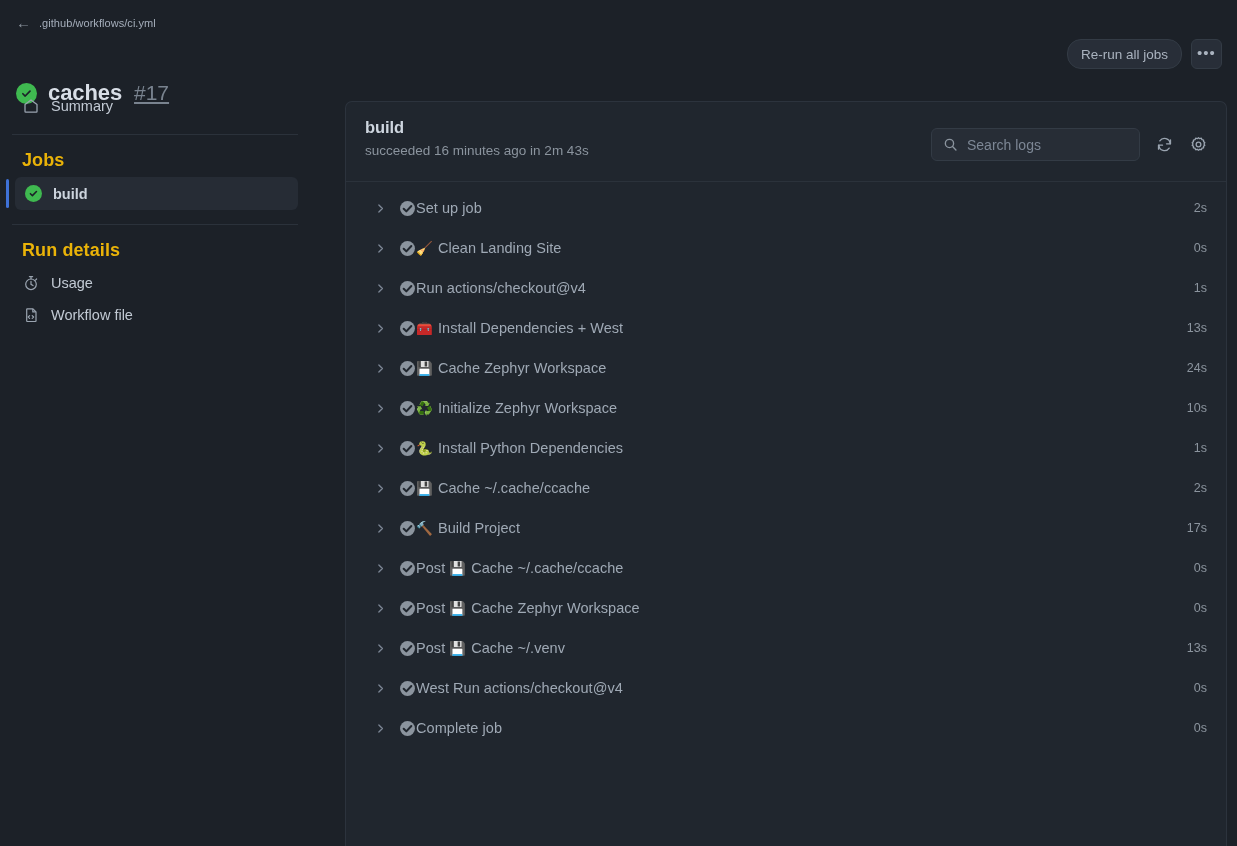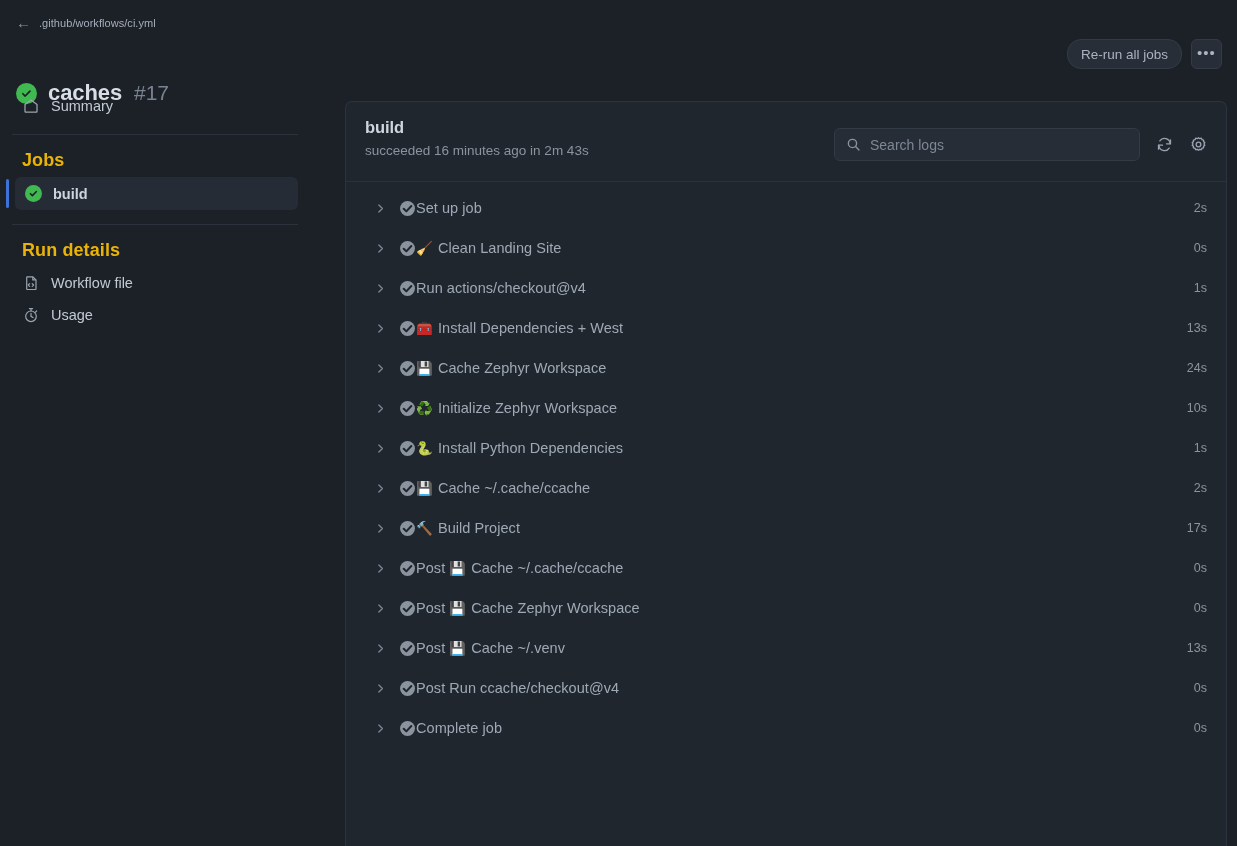--- a/index.html
+++ b/index.html
@@ -63,20 +63,21 @@
     font-size: 22px;
     font-weight: bold;
     color: #d8dee6;
     letter-spacing: -0.1px;
   }
   .run-number {
     font-size: 21px;
     font-weight: normal;
     color: #79838f;
     margin-left: 1px;
+    text-decoration: underline;
   }
 
   
   .success-circle {
     width: 21px;
     height: 21px;
     border-radius: 50%;
     background: #3fb950;
     display: inline-flex;
     align-items: center;
@@ -234,21 +235,21 @@
 
   .log-header-right {
     position: absolute;
     top: 26px;
     right: 18px;
     display: flex;
     align-items: center;
     gap: 14px;
   }
   .search-box {
-    width: 306px;
+    width: 209px;
     height: 33px;
     background: #272d36;
     border: 1px solid #333b45;
     border-radius: 6px;
     display: flex;
     align-items: center;
     gap: 9px;
     padding: 12px 11px;
     cursor: text;
   }
@@ -379,46 +380,46 @@
         <svg width="11" height="11" viewBox="0 0 16 16" fill="none">
           <path d="M3.5 8.3 L6.4 11.1 L12.3 5.1" stroke="#1c2128" stroke-width="2.3" stroke-linecap="round" stroke-linejoin="round"></path>
         </svg>
       </span>
       <span class="job-label">build</span>
     </div>
 
     <div class="side-divider" style="margin-top:14px"></div>
 
     <div class="side-section-label">Run details</div>
-
-    <div class="side-row">
-      <span class="side-icon">
-        <svg width="16" height="16" viewBox="0 0 16 16" fill="none" stroke="currentColor" stroke-width="1.2">
-          <path d="M4.2 1.8 H10 L13 4.8 V14 a0.5 0.5 0 0 1-0.5 0.5 H4.2 a0.5 0.5 0 0 1-0.5-0.5 V2.3 a0.5 0.5 0 0 1 0.5-0.5 Z" stroke-linejoin="round"></path>
-          <path d="M9.8 1.9 V4.9 H12.9" stroke-linejoin="round"></path>
-          <path d="M6.6 8.6 L5.2 10 L6.6 11.4" stroke-linecap="round" stroke-linejoin="round"></path>
-          <path d="M9.2 8.6 L10.6 10 L9.2 11.4" stroke-linecap="round" stroke-linejoin="round"></path>
-        </svg>
-      </span>
-      <span>Workflow file</span>
-    </div>
 
     <div class="side-row">
       <span class="side-icon">
         <svg width="16" height="16" viewBox="0 0 16 16" fill="none" stroke="currentColor" stroke-width="1.2">
           <circle cx="8" cy="9.3" r="5.3"></circle>
           <path d="M8 6.3 V9.3 L10 10.6" stroke-linecap="round"></path>
           <path d="M6.4 1.6 H9.6" stroke-linecap="round"></path>
           <path d="M8 1.6 V4" stroke-linecap="round"></path>
           <path d="M12.5 5.1 L13.6 4" stroke-linecap="round"></path>
         </svg>
       </span>
       <span>Usage</span>
     </div>
 
+    <div class="side-row">
+      <span class="side-icon">
+        <svg width="16" height="16" viewBox="0 0 16 16" fill="none" stroke="currentColor" stroke-width="1.2">
+          <path d="M4.2 1.8 H10 L13 4.8 V14 a0.5 0.5 0 0 1-0.5 0.5 H4.2 a0.5 0.5 0 0 1-0.5-0.5 V2.3 a0.5 0.5 0 0 1 0.5-0.5 Z" stroke-linejoin="round"></path>
+          <path d="M9.8 1.9 V4.9 H12.9" stroke-linejoin="round"></path>
+          <path d="M6.6 8.6 L5.2 10 L6.6 11.4" stroke-linecap="round" stroke-linejoin="round"></path>
+          <path d="M9.2 8.6 L10.6 10 L9.2 11.4" stroke-linecap="round" stroke-linejoin="round"></path>
+        </svg>
+      </span>
+      <span>Workflow file</span>
+    </div>
+
   </div>
 
   <div class="log-panel">
 
     <div class="log-header">
       <div class="log-job-name">build</div>
       <div class="log-job-status">succeeded 16 minutes ago in 2m 43s</div>
 
       <div class="log-header-right">
         <div class="search-box">
@@ -635,21 +636,21 @@
             <svg width="11" height="11" viewBox="0 0 16 16" fill="none" stroke="currentColor" stroke-width="1.9">
               <path d="M5.6 2.8 L10.8 8 L5.6 13.2" stroke-linecap="round" stroke-linejoin="round"></path>
             </svg>
           </span>
           <span class="step-check">
             <svg width="17" height="17" viewBox="0 0 16 16">
               <circle cx="8" cy="8" r="7" fill="#8b949e"></circle>
               <path d="M4.4 8.2 L6.9 10.7 L11.6 5.6" stroke="#20262e" stroke-width="1.9" fill="none" stroke-linecap="round" stroke-linejoin="round"></path>
             </svg>
           </span>
-          <span class="step-name">Post Run ccache/checkout@v4</span>
+          <span class="step-name">West Run actions/checkout@v4</span>
           <span class="step-time">0s</span>
         </div>
         <div class="step-row">
           <span class="chevron">
             <svg width="11" height="11" viewBox="0 0 16 16" fill="none" stroke="currentColor" stroke-width="1.9">
               <path d="M5.6 2.8 L10.8 8 L5.6 13.2" stroke-linecap="round" stroke-linejoin="round"></path>
             </svg>
           </span>
           <span class="step-check">
             <svg width="17" height="17" viewBox="0 0 16 16">

